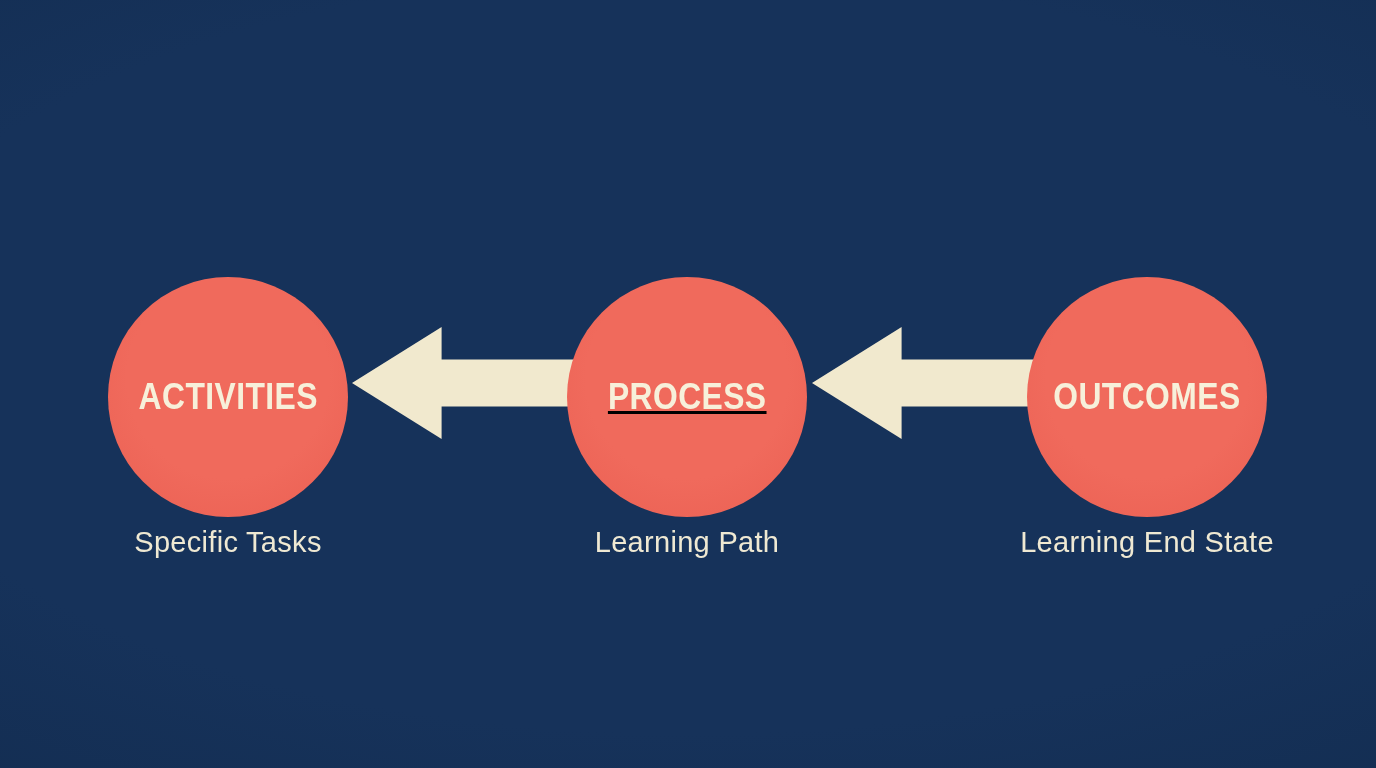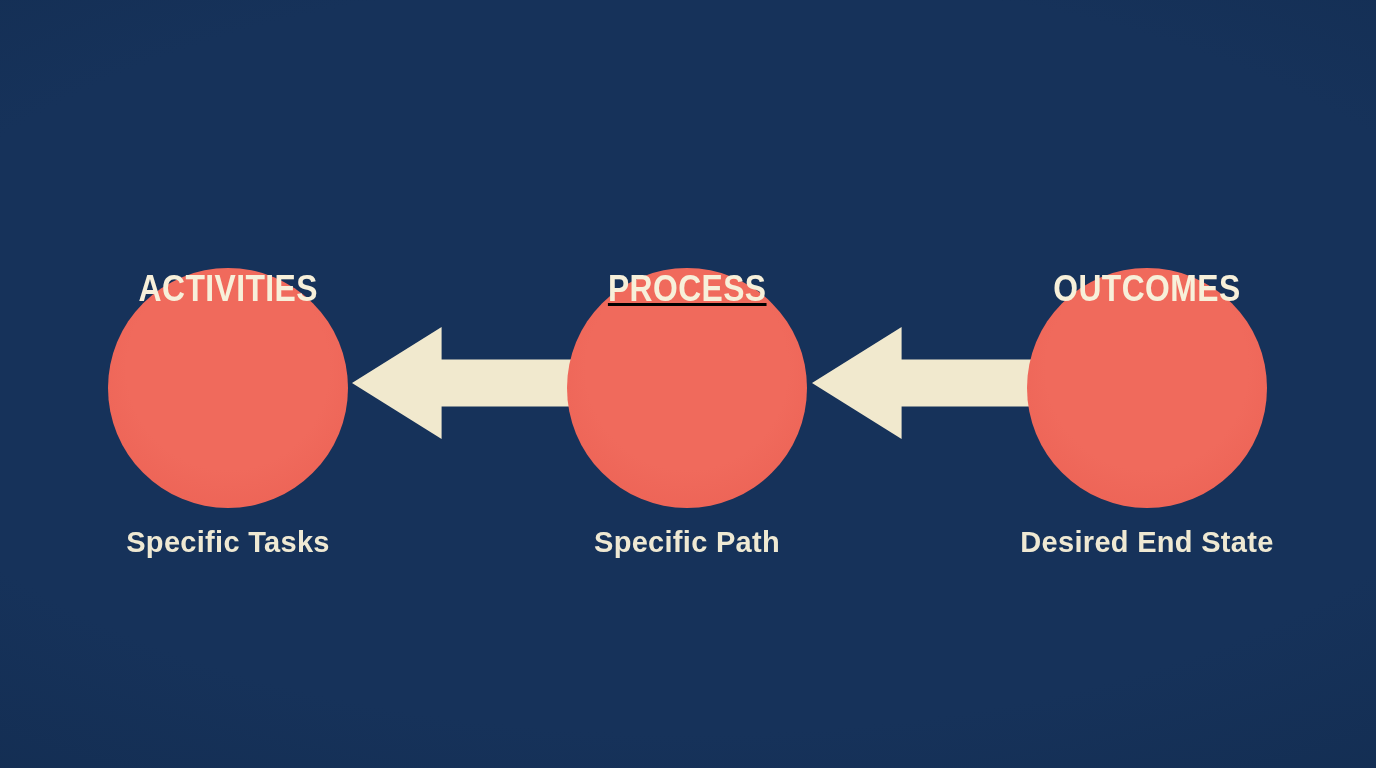--- a/index.html
+++ b/index.html
@@ -25,26 +25,26 @@
     background: radial-gradient(ellipse 110% 90% at 50% 46%,
                 var(--background) 55%, var(--background-edge) 100%);
   }
 
   
   .node { position: absolute; top: 0; left: 0; }
   .circle {
     position: absolute;
     width: 240px;
     height: 240px;
-    top: 268px;
+    top: 277px;
     border-radius: 50%;
     background: radial-gradient(circle at 50% 42%,
                 var(--circle) 55%, var(--circle-edge) 100%);
     display: flex;
-    align-items: flex-start;
+    align-items: center;
     justify-content: center;
     z-index: 2;
   }
   .node-1 .circle { left: 108px; }
   .node-2 .circle { left: 567px; text-decoration: underline; }
   .node-3 .circle { left: 1027px; }
 
   .circle-label {
     color: var(--label-text);
     font-size: 37px;
@@ -55,21 +55,21 @@
     transform-origin: center;
   }
 
   .sublabel {
     position: absolute;
     top: 526px;
     width: 320px;
     text-align: center;
     color: var(--sublabel-text);
     font-size: 29px;
-    font-weight: 700;
+    font-weight: 400;
     letter-spacing: 0.3px;
     white-space: nowrap;
     z-index: 2;
   }
   .node-1 .sublabel { left: 68px;  }  
   .node-2 .sublabel { left: 527px; }  
   .node-3 .sublabel { left: 987px; }  
 
   
   .arrow {
@@ -97,23 +97,23 @@
     <div class="circle">
       <span class="circle-label">ACTIVITIES</span>
     </div>
     <div class="sublabel">Specific Tasks</div>
   </div>
 
   <div class="node node-2">
     <div class="circle">
       <span class="circle-label">PROCESS</span>
     </div>
-    <div class="sublabel">Specific Path</div>
+    <div class="sublabel">Learning Path</div>
   </div>
 
   <div class="node node-3">
     <div class="circle">
       <span class="circle-label">OUTCOMES</span>
     </div>
-    <div class="sublabel">Desired End State</div>
+    <div class="sublabel">Learning End State</div>
   </div>
 
 </div>
 
 </body></html>

